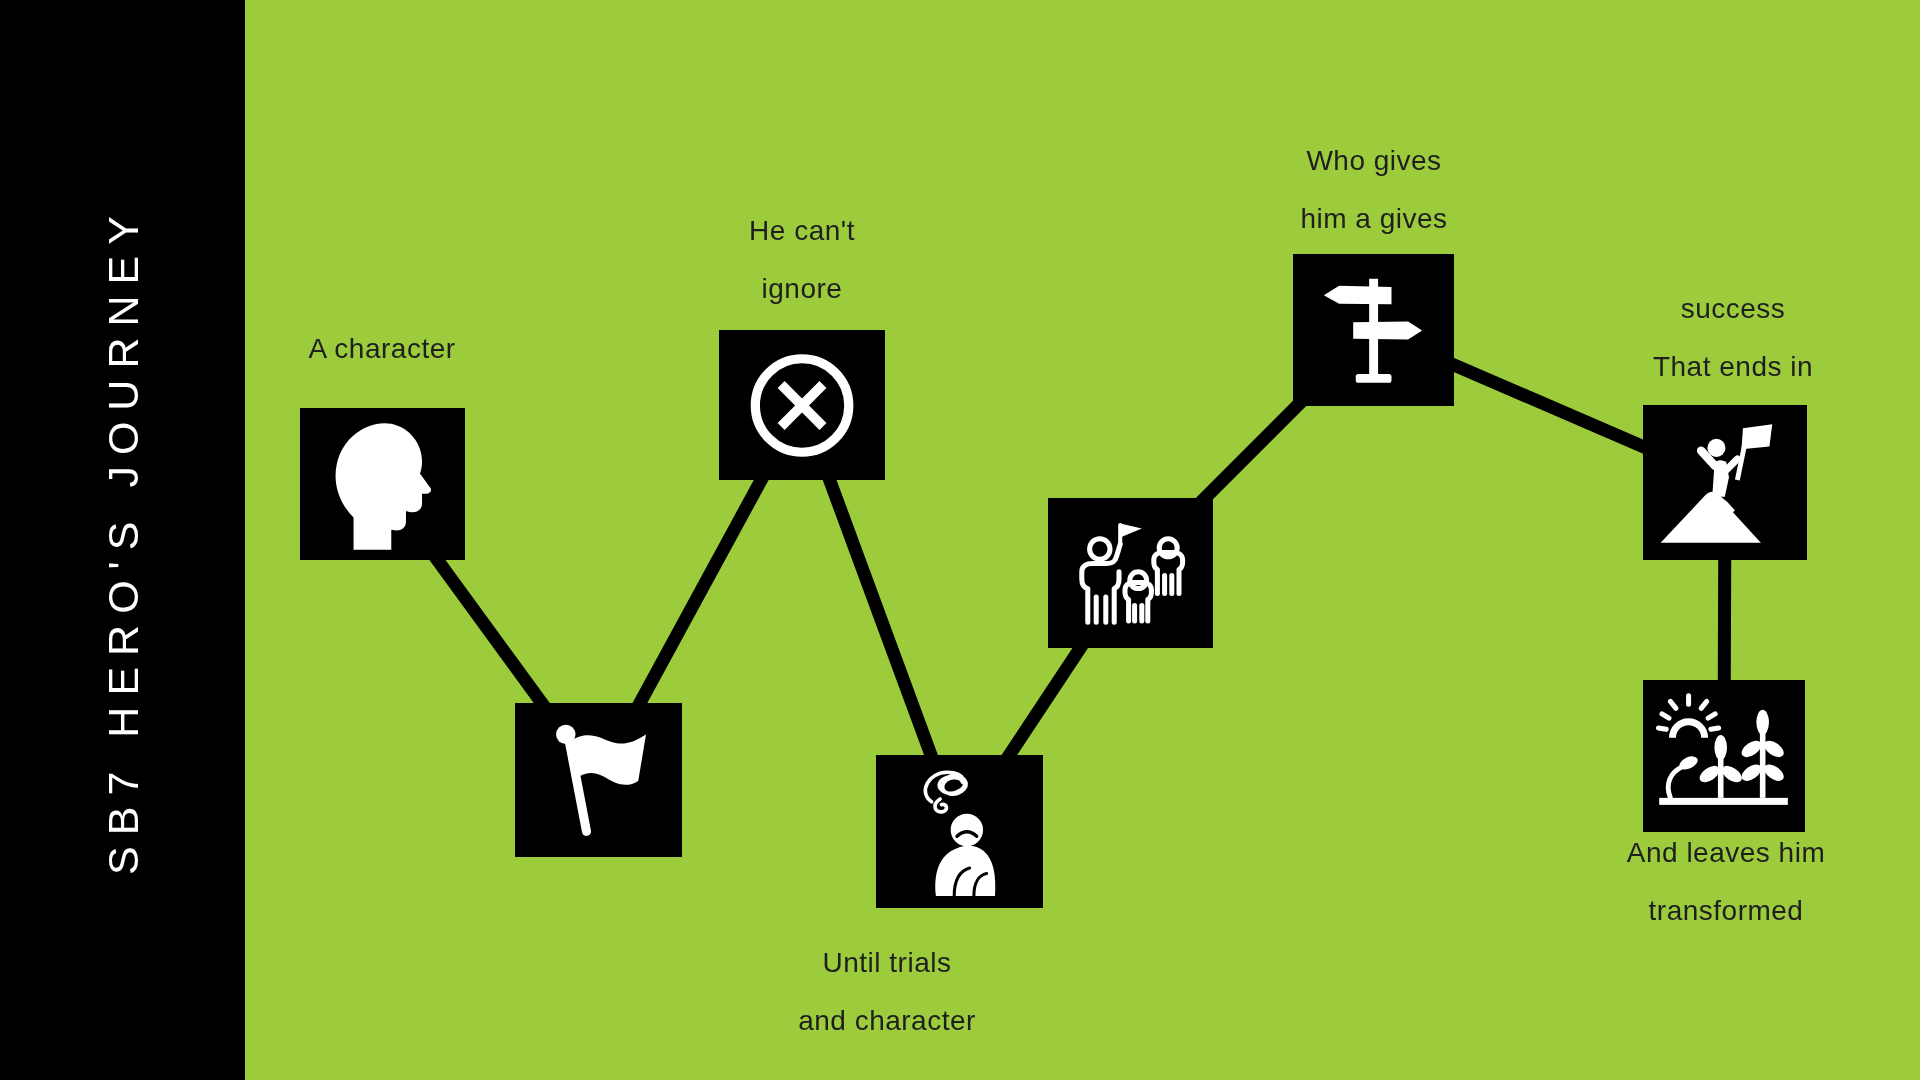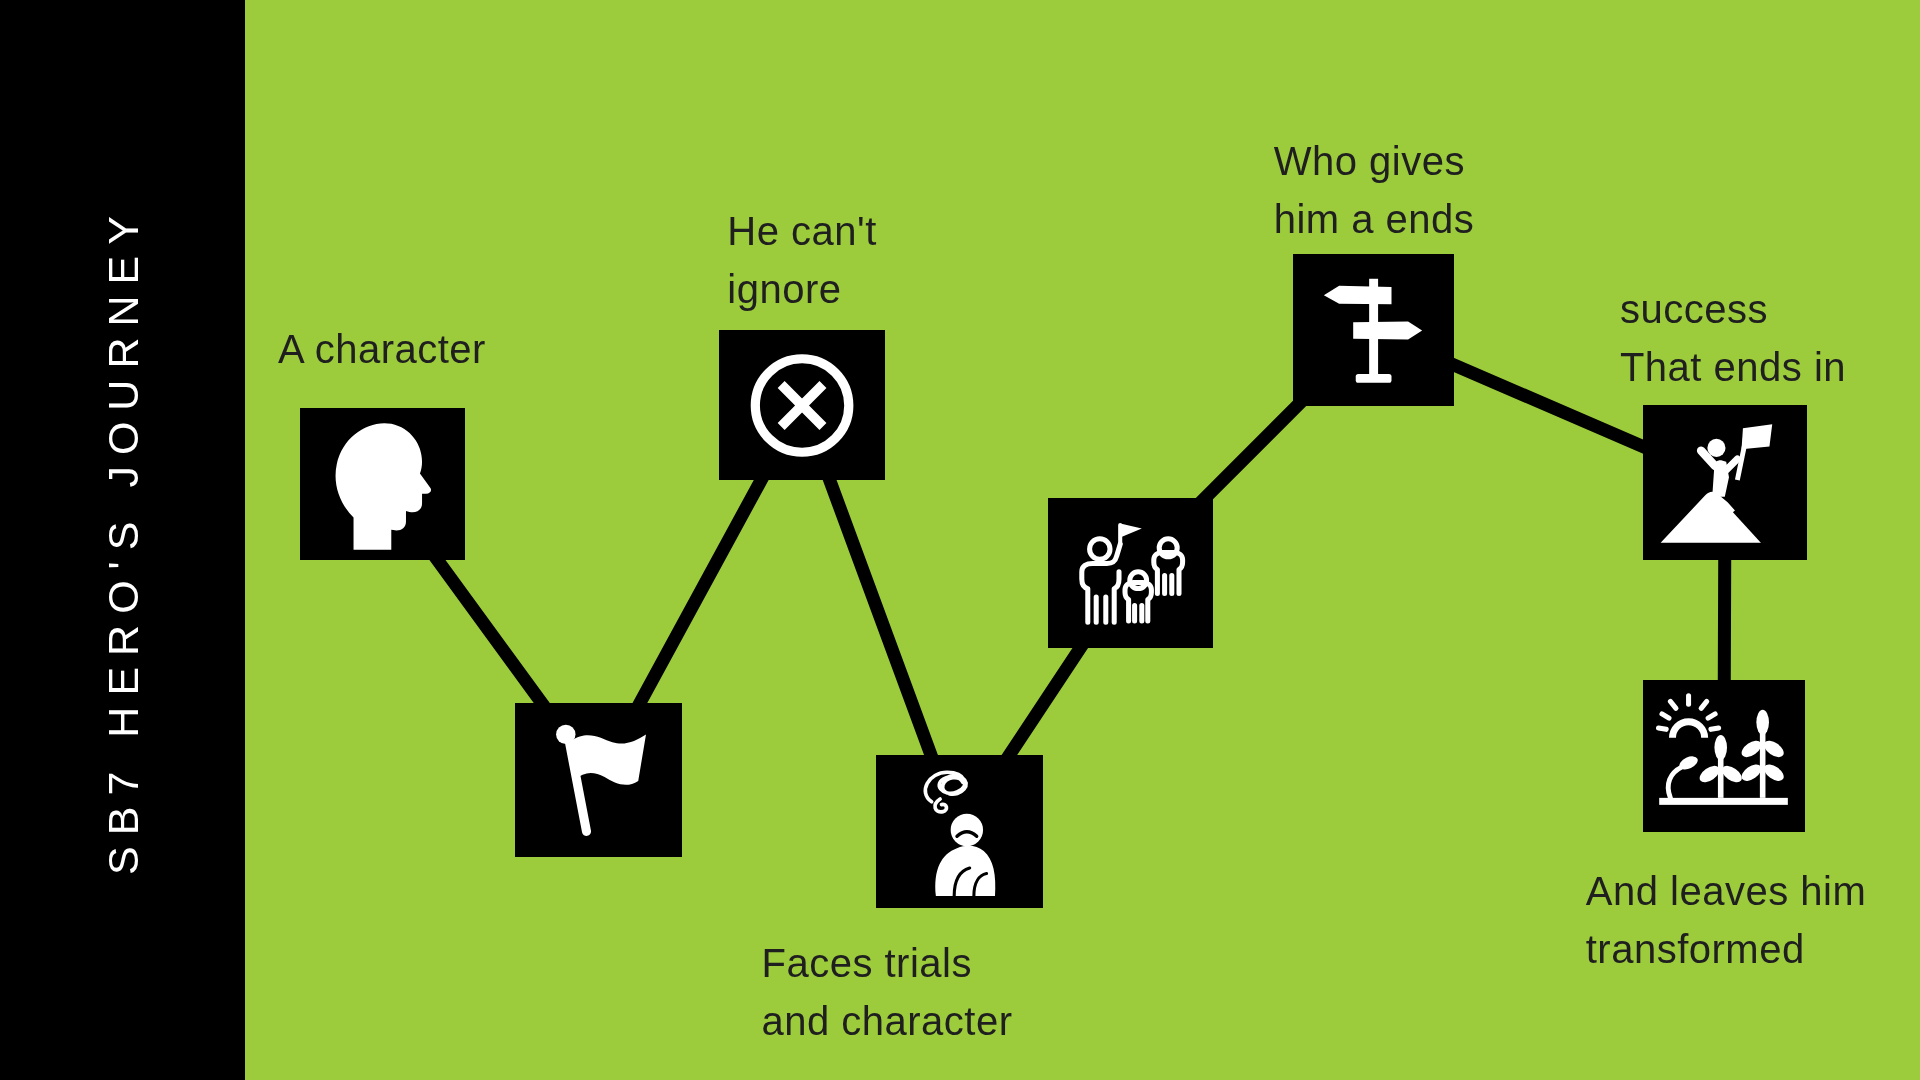--- a/index.html
+++ b/index.html
@@ -41,31 +41,31 @@
   .n-plan{left:1293px;top:254px;width:161px;height:152px}
   .n-plan svg{width:84%;height:84%}
   .n-success{left:1643px;top:405px;width:164px;height:155px}
   .n-success svg{width:90%;height:90%}
   .n-transformed{left:1643px;top:680px;width:162px;height:152px}
   .n-transformed svg{width:92%;height:92%}
   
   .label{
     position:absolute;transform:translateX(-50%);
     color:var(--label,#1F1F1F);
-    font-size:40px;line-height:58px;letter-spacing:.5px;
-    white-space:nowrap;
+    font-size:28px;line-height:58px;letter-spacing:.5px;
+    text-align:center;white-space:nowrap;
   }
   .l-character{left:382px;top:320px}
   .l-problem{left:582px;top:884px}
   .l-cant{left:802px;top:202px}
   .l-trials{left:887px;top:934px}
   .l-guide{left:1336px;top:520px}
   .l-plan{left:1374px;top:132px}
   .l-success{left:1733px;top:280px}
-  .l-transformed{left:1726px;top:862px}
+  .l-transformed{left:1726px;top:824px}
 </style>
 </head>
 <body>
 
 <div class="stage">
 
   <svg class="edges" width="1920" height="1080">
     <polyline points="382,484 598,780 802,405 959,831 1130,573 1373,330 1725,482 1724,756" fill="none" stroke="var(--line,#000)" stroke-width="13"></polyline>
   </svg>
 
@@ -111,21 +111,21 @@
       <circle cx="55" cy="49" r="11.5" fill="var(--icon,#fff)"></circle>
       <path d="M48 53.5 Q55 47 62 53.5" stroke="var(--box,#000)" stroke-width="2.4" fill="none" stroke-linecap="round"></path>
       <path fill="var(--icon,#fff)" d="M33 96 C31 77 37 66 48 62 C55 59 62 60 67 64 C74 70 76 81 75 96 Z"></path>
       <g stroke="var(--box,#000)" stroke-width="2.2" fill="none" stroke-linecap="round">
         <path d="M46 96 C46 84 50 78 57 76"></path>
         <path d="M60 96 C60 86 64 81 69 80"></path>
       </g>
     </svg>
   </div>
   <div class="label l-trials">
-    <div>Faces trials</div>
+    <div>Until trials</div>
     <div>and character</div>
   </div>
 
   <div class="node n-guide">
     <svg viewBox="0 0 100 100">
       <g fill="none" stroke="var(--icon,#fff)" stroke-width="4.2" stroke-linecap="round" stroke-linejoin="round">
         <circle cx="24" cy="30" r="8.5"></circle>
         <path d="M14 91 L14 63 C10 62 9 58 9 55 L9 49 C9 44 13 42 18 42 L30 42 C35 42 37 40 38 36 L41 26"></path>
         <path d="M36 91 L36 63 C39 62 40 59 40 55 L40 49"></path>
         <path d="M21 91 L21 70 M29 91 L29 70"></path>
@@ -146,21 +146,21 @@
       <g fill="var(--icon,#fff)">
         <rect x="46.5" y="10" width="7" height="76"></rect>
         <rect x="36" y="84.5" width="28" height="7" rx="2"></rect>
         <polygon points="11,23 23,15.5 64,16.5 64,30 23,29.5"></polygon>
         <polygon points="34,44 77,43.5 88,50.5 77,57.5 34,57"></polygon>
       </g>
     </svg>
   </div>
   <div class="label l-plan">
     <div>Who gives</div>
-    <div>him a ends</div>
+    <div>him a gives</div>
   </div>
 
   <div class="node n-success">
     <svg viewBox="0 0 100 100">
       <path fill="var(--icon,#fff)" d="M4 93 L36 59 C39 55.5 43 55.5 46 59 L52 64 L78 93 Z"></path>
       <path d="M57 70 L78 93" stroke="var(--box,#000)" stroke-width="3.2" fill="none"></path>
       <circle cx="44" cy="25" r="6.5" fill="var(--icon,#fff)"></circle>
       <path fill="var(--icon,#fff)" d="M41 60 L42.5 38 C42.5 35 45 33.5 48 34 L51 35 L53 46 L50 60 Z"></path>
       <path d="M43 38 L33 27" stroke="var(--icon,#fff)" stroke-width="6" stroke-linecap="round" fill="none"></path>
       <path d="M50 42 L59 33" stroke="var(--icon,#fff)" stroke-width="5" stroke-linecap="round" fill="none"></path>

